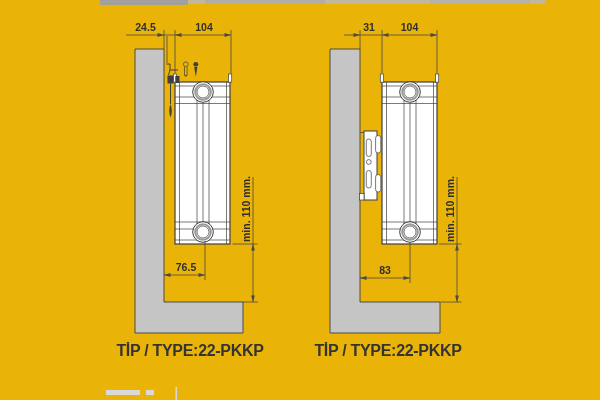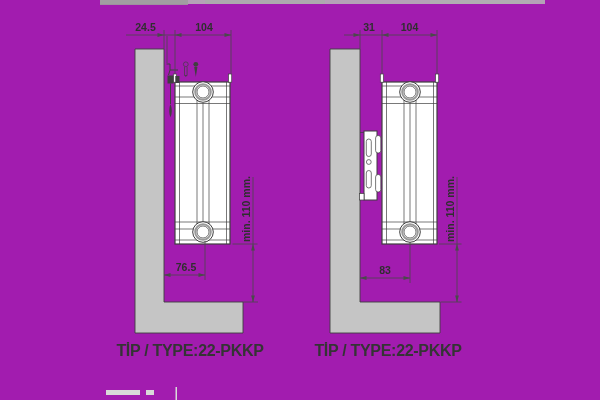--- a/index.html
+++ b/index.html
@@ -1,16 +1,16 @@
 <!DOCTYPE html>
 <html style="--wall_fill: #c5c5c5; --line_dark: #3f3f3f; --dim_line: #4a4a4a; --label_text: #343434;"><head>
 <meta charset="utf-8">
 <style>
   html,body{margin:0;padding:0;background:#fff;width:600px;height:400px;overflow:hidden;}
-  .stage{position:relative;width:600px;height:400px;background:#a21caf;}
+  .stage{position:relative;width:600px;height:400px;background:#eab308;}
   svg{position:absolute;left:0;top:0;}
   .ln{stroke:var(--line_dark);fill:none;}
   .thin{stroke-width:.7;}
   .med{stroke-width:1;}
   .thick{stroke-width:1.2;}
   .dimln{stroke:var(--dim_line);stroke-width:.8;fill:none;}
   .arrow{fill:var(--dim_line);stroke:none;}
   .darkfill{fill:var(--line_dark);stroke:none;}
   .wall{fill:var(--wall_fill);stroke:var(--line_dark);stroke-width:.9;}
   .whitebody{fill:#ffffff;}

